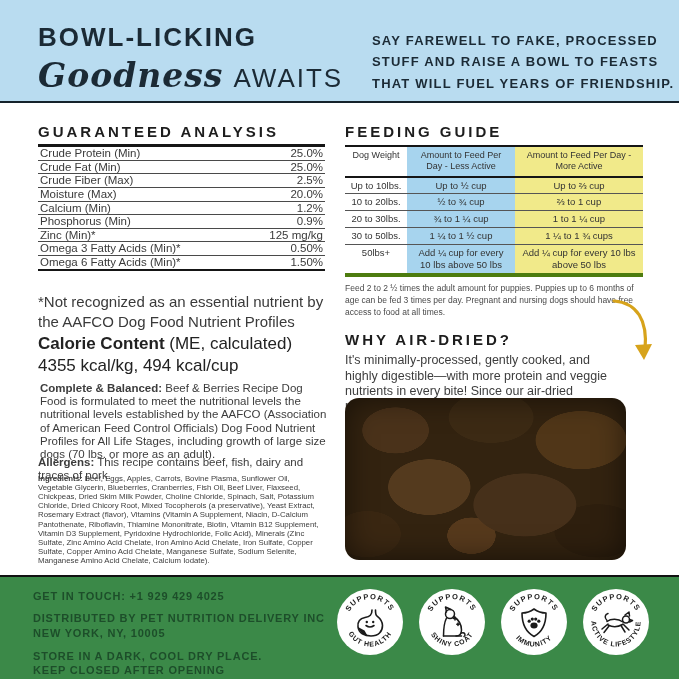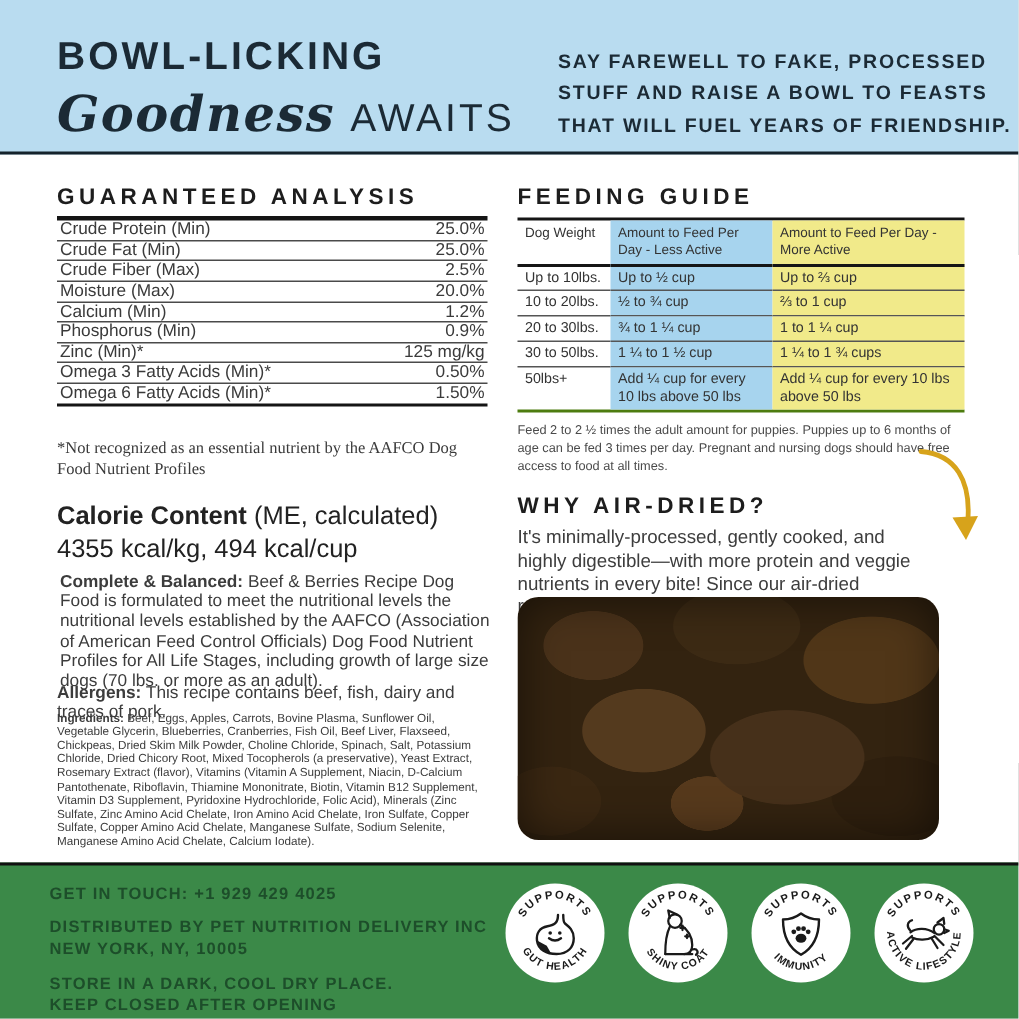--- a/index.html
+++ b/index.html
@@ -44,33 +44,33 @@
   }
   .ga-row {
     display:flex; justify-content:space-between; align-items:baseline;
     padding:0 2px; border-bottom:1px solid #4a4a4a;
     font-size:11.5px; line-height:1.1; color:#3a3a3a;
   }
   .ga-row:last-child { border-bottom:none; }
   .ga-value { text-align:right; }
   .ga-footnote {
     position:absolute; left:0; top:172px; width:100%;
-    font-size:11px; line-height:1.3; color:#3a3a3a;font-family:Liberation Serif, serif;
+    font-size:15px; line-height:1.3; color:#3a3a3a;
   }
   .calorie-block { position:absolute; left:0; top:213px; font-size:17px; line-height:1.3; color:#222; }
   .calorie-block b { font-weight:bold; }
   .para { font-size:11.5px; line-height:1.15; color:#3c3c3c; }
   .cb-para   { position:absolute; left:2px; top:262px; width:100%; }
   .al-para   { position:absolute; left:0; top:336px; width:100%; }
   .ing-para  { position:absolute; left:0; top:354px; width:100%; font-size:7.8px; line-height:1.17; }
 
   
   .right-col { position:absolute; left:345px; top:120px; width:302px; height:455px; }
   .fg-heading { margin-top:3px; margin-bottom:5px; }
-  .fg-table { width:298px; border-top:2px solid #151515; border-bottom:2px solid #4d7c0f; }
+  .fg-table { width:298px; border-top:2px solid #151515; border-bottom:4px solid #4d7c0f;text-align:center; }
   .fg-row { display:grid; grid-template-columns:62px 108px 128px; }
   .fg-cell {
     font-size:9.5px; line-height:1.25; color:#333;
     padding:2px 5px; border-bottom:1px solid #555;
   }
   .fg-row.header .fg-cell { font-size:9px; padding:3px 5px; border-bottom:2px solid #151515; }
   .fg-row:last-child .fg-cell { border-bottom:none; }
   .fg-cell.c1 { background:var(--table-blue, #a7d4ee); }
   .fg-cell.c2 { background:var(--table-yellow, #f1ea8a); }
   .fg-footnote { width:298px; margin-top:6px; font-size:8.5px; line-height:1.4; color:#4a4a4a; }

